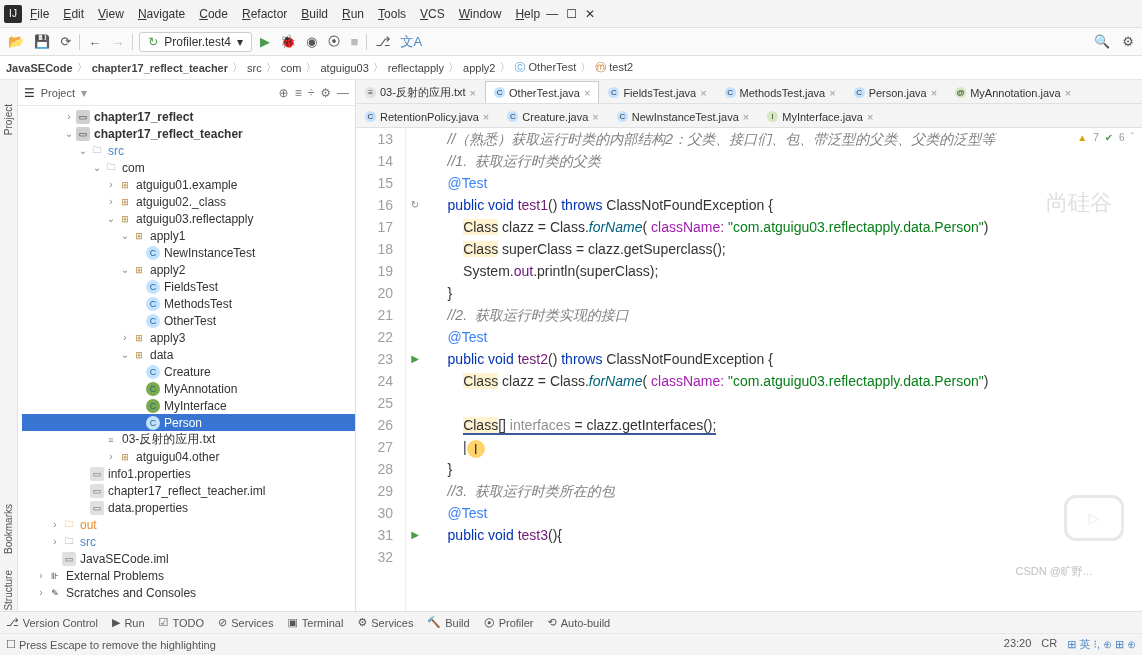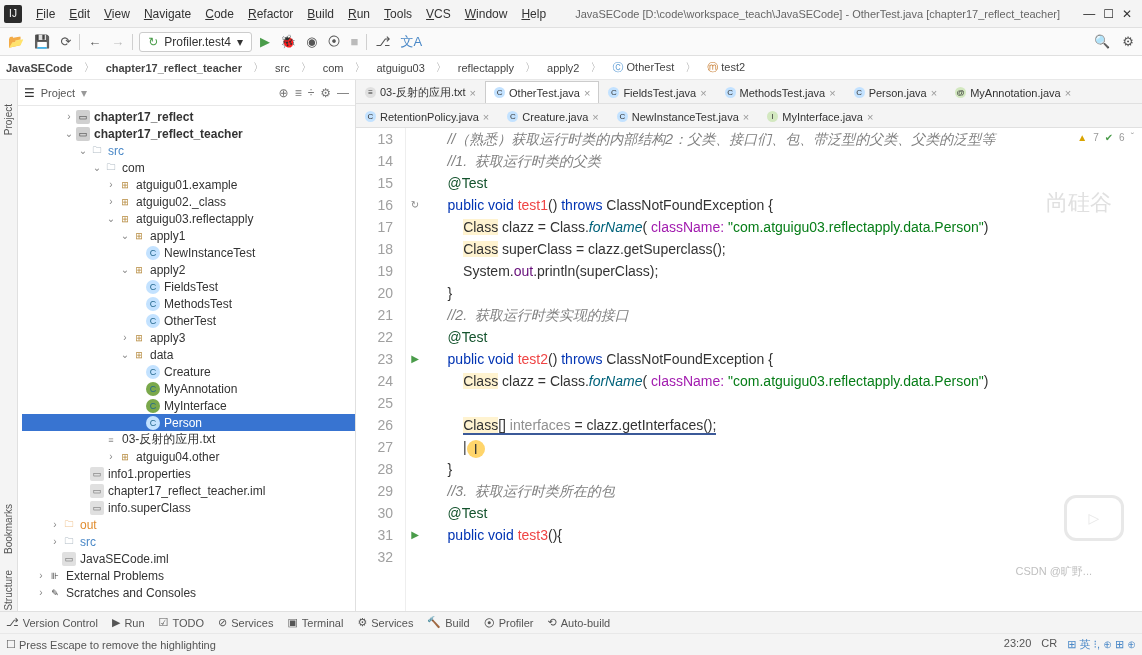--- a/index.html
+++ b/index.html
@@ -1,29 +1,29 @@
 <!DOCTYPE html>
 <html><head>
 <meta charset="utf-8">
 <style>
 * { margin: 0; padding: 0; box-sizing: border-box; font-family: "Segoe UI", Arial, sans-serif; }
 body { width: 1142px; height: 655px; background: #fff; color: #333; font-size: 12px; overflow: hidden; display: flex; flex-direction: column; }
 .titlebar { height: 28px; background: #f4f4f4; display: flex; align-items: center; padding: 0 4px; border-bottom: 1px solid #e0e0e0; }
-.logo { width: 18px; height: 18px; background: #2b2b2b; color: #fff; font-size: 10px; display: inline-flex; align-items: center; justify-content: center; margin-right: 8px; border-radius: 2px; }
+.logo { width: 18px; height: 18px; background: #2b2b2b; color: #fff; font-size: 10px; display: inline-flex; align-items: center; justify-content: center; margin-right: 2px; border-radius: 2px; }
 .menu-items { display: flex; gap: 2px; }
 .menu-item { padding: 2px 6px; cursor: pointer; }
 .menu-item u { text-decoration: underline; }
 .title-path { flex: 1; text-align: center; color: #666; font-size: 11px; }
 .win-controls { display: flex; gap: 8px; padding-right: 6px; }
 .toolbar { height: 28px; background: #fafafa; border-bottom: 1px solid #e0e0e0; display: flex; align-items: center; padding: 0 6px; gap: 6px; }
 .tool-btn { color: #555; font-size: 13px; cursor: pointer; padding: 2px; }
 .tool-sep { width: 1px; height: 16px; background: #d0d0d0; }
 .run-select { border: 1px solid #ccc; background: #fff; padding: 2px 8px; border-radius: 3px; display: flex; align-items: center; gap: 6px; }
 .toolbar-right { margin-left: auto; display: flex; gap: 8px; }
-.breadcrumb { height: 24px; background: #fff; border-bottom: 1px solid #e8e8e8; display: flex; align-items: center; padding: 0 6px; gap: 11px; font-size: 11px; color: #444; }
+.breadcrumb { height: 24px; background: #fff; border-bottom: 1px solid #e8e8e8; display: flex; align-items: center; padding: 0 6px; gap: 4px; font-size: 11px; color: #444; }
 .bc-sep { color: #999; }
 .bc-item.bold { font-weight: 600; }
 .bc-icon { color: #5b9bd5; }
 .main { flex: 1; display: flex; overflow: hidden; }
 .left-bar { width: 18px; background: #f4f4f4; border-right: 1px solid #e0e0e0; display: flex; flex-direction: column; align-items: center; gap: 16px; padding-top: 24px; }
 .left-bar-item { writing-mode: vertical-rl; transform: rotate(180deg); font-size: 10px; color: #555; cursor: pointer; }
 .sidebar { width: 338px; background: #fff; border-right: 1px solid #e0e0e0; display: flex; flex-direction: column; }
 .sb-header { height: 26px; display: flex; align-items: center; padding: 0 6px; border-bottom: 1px solid #e8e8e8; gap: 6px; }
 .sb-title { font-size: 11px; color: #555; }
 .sb-icons { margin-left: auto; display: flex; gap: 6px; color: #777; }
@@ -46,23 +46,23 @@
 .tab.active::after { content: ""; position: absolute; bottom: -1px; left: 0; right: 0; height: 1px; background: #fff; }
 .tab-ico { width: 11px; height: 11px; display: inline-flex; align-items: center; justify-content: center; font-size: 8px; border-radius: 50%; }
 .tab-close { color: #999; font-size: 11px; }
 .editor { flex: 1; display: flex; font-family: "JetBrains Mono", Consolas, monospace; font-size: 14px; overflow: auto; position: relative; }
 .gutter { width: 50px; background: #fff; border-right: 1px solid #eee; text-align: right; padding-right: 12px; color: #a0a0a0; line-height: 22px; user-select: none; }
 .gutter-icons { width: 18px; background: #fff; line-height: 22px; }
 .gi { height: 22px; display: flex; align-items: center; justify-content: center; font-size: 10px; }
 .code { flex: 1; padding-left: 8px; line-height: 22px; white-space: pre; }
 .code-line { height: 22px; }
 .cm-comment { color: #808080; font-style: italic; }
-.cm-anno { color: #14532d; }
+.cm-anno { color: #3b82f6; }
 .cm-kw { color: #0033b3; }
-.cm-method { color: #ef4444; }
+.cm-method { color: #701a75; }
 .cm-static { font-style: italic; color: #00627a; }
 .cm-param { color: #a21caf; }
 .cm-str { color: #067d17; }
 .cm-var { color: #660e7a; }
 .cm-unused { color: #909090; }
 .hl-warn { background: #fff3d0; }
 .cursor-mark { display: inline-flex; width: 18px; height: 18px; background: #ffd56b; border-radius: 50%; align-items: center; justify-content: center; position: relative; top: 2px; }
 .underline-blue { border-bottom: 2px solid #3b5998; }
 .inspector { position: absolute; top: 4px; right: 8px; font-size: 10px; color: #999; display: flex; gap: 6px; align-items: center; }
 .bottom-bar { height: 22px; background: #f4f4f4; border-top: 1px solid #e0e0e0; display: flex; align-items: center; padding: 0 6px; gap: 14px; font-size: 11px; color: #555; }
@@ -85,21 +85,20 @@
       <span class="menu-item"><u>N</u>avigate</span>
       <span class="menu-item"><u>C</u>ode</span>
       <span class="menu-item"><u>R</u>efactor</span>
       <span class="menu-item"><u>B</u>uild</span>
       <span class="menu-item"><u>R</u>un</span>
       <span class="menu-item"><u>T</u>ools</span>
       <span class="menu-item"><u>V</u>CS</span>
       <span class="menu-item"><u>W</u>indow</span>
       <span class="menu-item"><u>H</u>elp</span>
     </div>
-  <div class="title-path">JavaSECode [D:\code\workspace_teach\JavaSECode] - OtherTest.java [chapter17_reflect_teacher]</div>
   <div class="win-controls">
     <span>—</span>
     <span>☐</span>
     <span>✕</span>
   </div>
 </div>
 
 <div class="toolbar">
   <span class="tool-btn">📂</span>
   <span class="tool-btn">💾</span>
@@ -279,21 +278,21 @@
           <span>info1.properties</span>
         </div>
         <div class="tree-row" style="padding-left: 56px;">
           <span class="tw"></span>
           <span class="file-ico ico-file">▭</span>
           <span>chapter17_reflect_teacher.iml</span>
         </div>
         <div class="tree-row" style="padding-left: 56px;">
           <span class="tw"></span>
           <span class="file-ico ico-file">▭</span>
-          <span>info.superClass</span>
+          <span>data.properties</span>
         </div>
         <div class="tree-row" style="padding-left: 28px;">
           <span class="tw">›</span>
           <span class="file-ico ico-out">🗀</span>
           <span style="color: rgb(224, 140, 46);">out</span>
         </div>
         <div class="tree-row" style="padding-left: 28px;">
           <span class="tw">›</span>
           <span class="file-ico ico-folder">🗀</span>
           <span style="color: rgb(74, 136, 199);">src</span>

